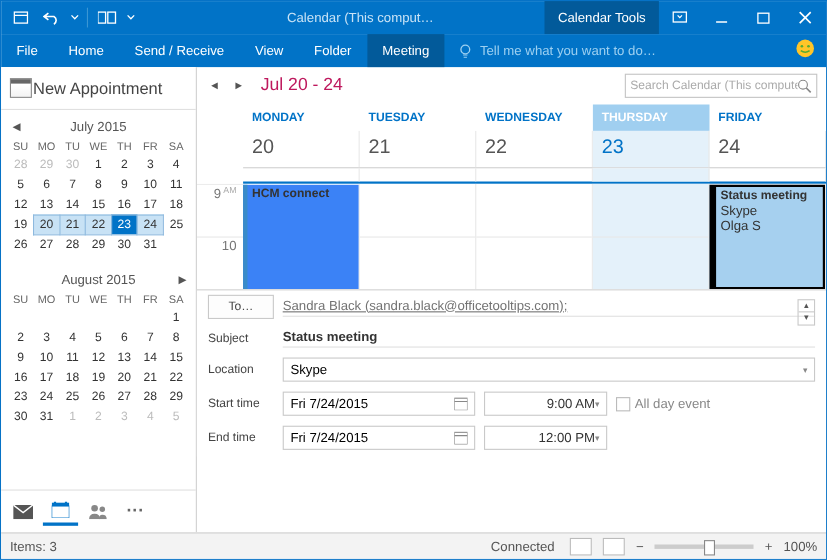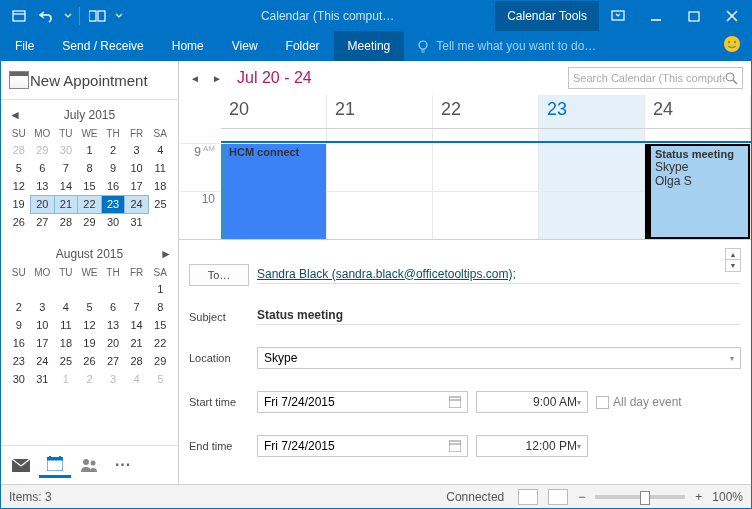--- a/index.html
+++ b/index.html
@@ -60,28 +60,28 @@
 .wk-times{width:42px;display:flex;flex-direction:column}
 .wk-time{height:48px;text-align:right;padding-right:6px;font-size:12px;color:#777;border-top:1px solid #e8e8e8}
 .wk-time sup{font-size:8px;color:#aaa;margin-left:2px}
 .wk-cols{flex:1;display:flex;position:relative}
 .wk-col{flex:1;border-right:1px solid #e8e8e8;position:relative}
 .wk-col::before{content:"";position:absolute;top:48px;left:0;right:0;border-top:1px solid #e8e8e8}
 .wk-col.today{background:#e4f1fa}
 .evt{position:absolute;top:1px;left:0;right:0;bottom:0;background:#3b82f6;border-left:4px solid #3a8bc9;padding:2px 4px;font-size:11px;color:#333;overflow:hidden}
 .evt.sel{background:#a6d0ef;border:2px solid #000;border-left:6px solid #000}
 .evt-title{font-weight:bold;font-size:11px}
-.form{border-top:1px solid #d0d0d0;padding:24px 10px 6px;display:flex;flex-direction:column;gap:22px;position:relative;background:#fff}
+.form{border-top:1px solid #d0d0d0;padding:4px 10px 6px;display:flex;flex-direction:column;gap:9px;position:relative;background:#fff}
 .frow{display:flex;align-items:center;gap:8px}
 .flabel{width:60px;font-size:11px;color:#444}
 .flabel.btn{border:1px solid #c9c9c9;height:22px;display:flex;align-items:center;justify-content:center;background:#fdfdfd}
 .fval{flex:1;font-size:12px;color:#333;border-bottom:1px solid #e0e0e0;padding-bottom:2px}
-.fval a{color:#0c4a6e;text-decoration:underline}
+.fval a{color:#737373;text-decoration:underline}
 .ftext{flex:1;height:22px;border:1px solid #c9c9c9;padding:0 6px;font-size:12px;display:flex;align-items:center}
-.fdate{width:211px;height:22px;border:1px solid #c9c9c9;display:flex;align-items:center;padding:0 6px;justify-content:space-between}
+.fdate{width:175px;height:22px;border:1px solid #c9c9c9;display:flex;align-items:center;padding:0 6px;justify-content:space-between}
 .fsel{width:112px;height:22px;border:1px solid #c9c9c9;display:flex;align-items:center;padding:0 6px;justify-content:flex-end;color:#333}
 .caret{font-size:8px;color:#888}
 .spin{position:absolute;right:10px;top:8px;width:16px;display:flex;flex-direction:column;border:1px solid #c9c9c9}
 .spin div{height:11px;display:flex;align-items:center;justify-content:center;font-size:7px;color:#555;border-bottom:1px solid #c9c9c9}
 .spin div:last-child{border:0}
 .chk{display:flex;align-items:center;gap:4px;color:#888;font-size:11px}
 .chk-b{width:13px;height:13px;border:1px solid #bbb}
 .status{height:24px;border-top:1px solid #d0d0d0;background:#f3f3f3;display:flex;align-items:center;font-size:11px;color:#555;padding:0 8px}
 .status-l{width:170px}
 .status-c{flex:1;text-align:right;padding-right:14px}
@@ -148,22 +148,22 @@
         <svg width="12" height="12" viewBox="0 0 12 12">
           <line x1="1" y1="1" x2="11" y2="11" stroke-width="1.5"></line>
           <line x1="11" y1="1" x2="1" y2="11" stroke-width="1.5"></line>
         </svg>
       </div>
   </div>
 </div>
 
 <div class="ribbon">
   <div class="ribbon-tab">File</div>
+  <div class="ribbon-tab">Home</div>
   <div class="ribbon-tab">Send / Receive</div>
-  <div class="ribbon-tab">Home</div>
   <div class="ribbon-tab">View</div>
   <div class="ribbon-tab">Folder</div>
   <div class="ribbon-tab active">Meeting</div>
   <div class="tell-me">
     <svg width="14" height="14" viewBox="0 0 14 14">
         <circle cx="7" cy="6" r="4" fill="none" stroke="#9dd0f1" stroke-width="1.2"></circle>
         <line x1="5" y1="11" x2="9" y2="11" stroke="#9dd0f1"></line>
         <line x1="5.5" y1="13" x2="8.5" y2="13" stroke="#9dd0f1"></line>
       </svg>
     <input placeholder="Tell me what you want to do…" style="">
@@ -355,20 +355,27 @@
       </div>
       <div class="wk-title">Jul 20 - 24</div>
       <div class="wk-search">
         <input placeholder="Search Calendar (This computer only) (…" style="">
         <svg width="13" height="13" viewBox="0 0 13 13">
             <circle cx="5" cy="5" r="4" fill="none" stroke="#888"></circle>
             <line x1="8" y1="8" x2="12" y2="12" stroke="#888" stroke-width="1.5"></line>
           </svg>
       </div>
     </div>
+    <div class="wk-days">
+      <div class="wk-day">MONDAY</div>
+      <div class="wk-day">TUESDAY</div>
+      <div class="wk-day">WEDNESDAY</div>
+      <div class="wk-day today">THURSDAY</div>
+      <div class="wk-day">FRIDAY</div>
+    </div>
     <div class="wk-nums">
       <div class="wk-num">20</div>
       <div class="wk-num">21</div>
       <div class="wk-num">22</div>
       <div class="wk-num today">23</div>
       <div class="wk-num">24</div>
     </div>
     <div class="wk-allday">
         <div></div>
         <div></div>

